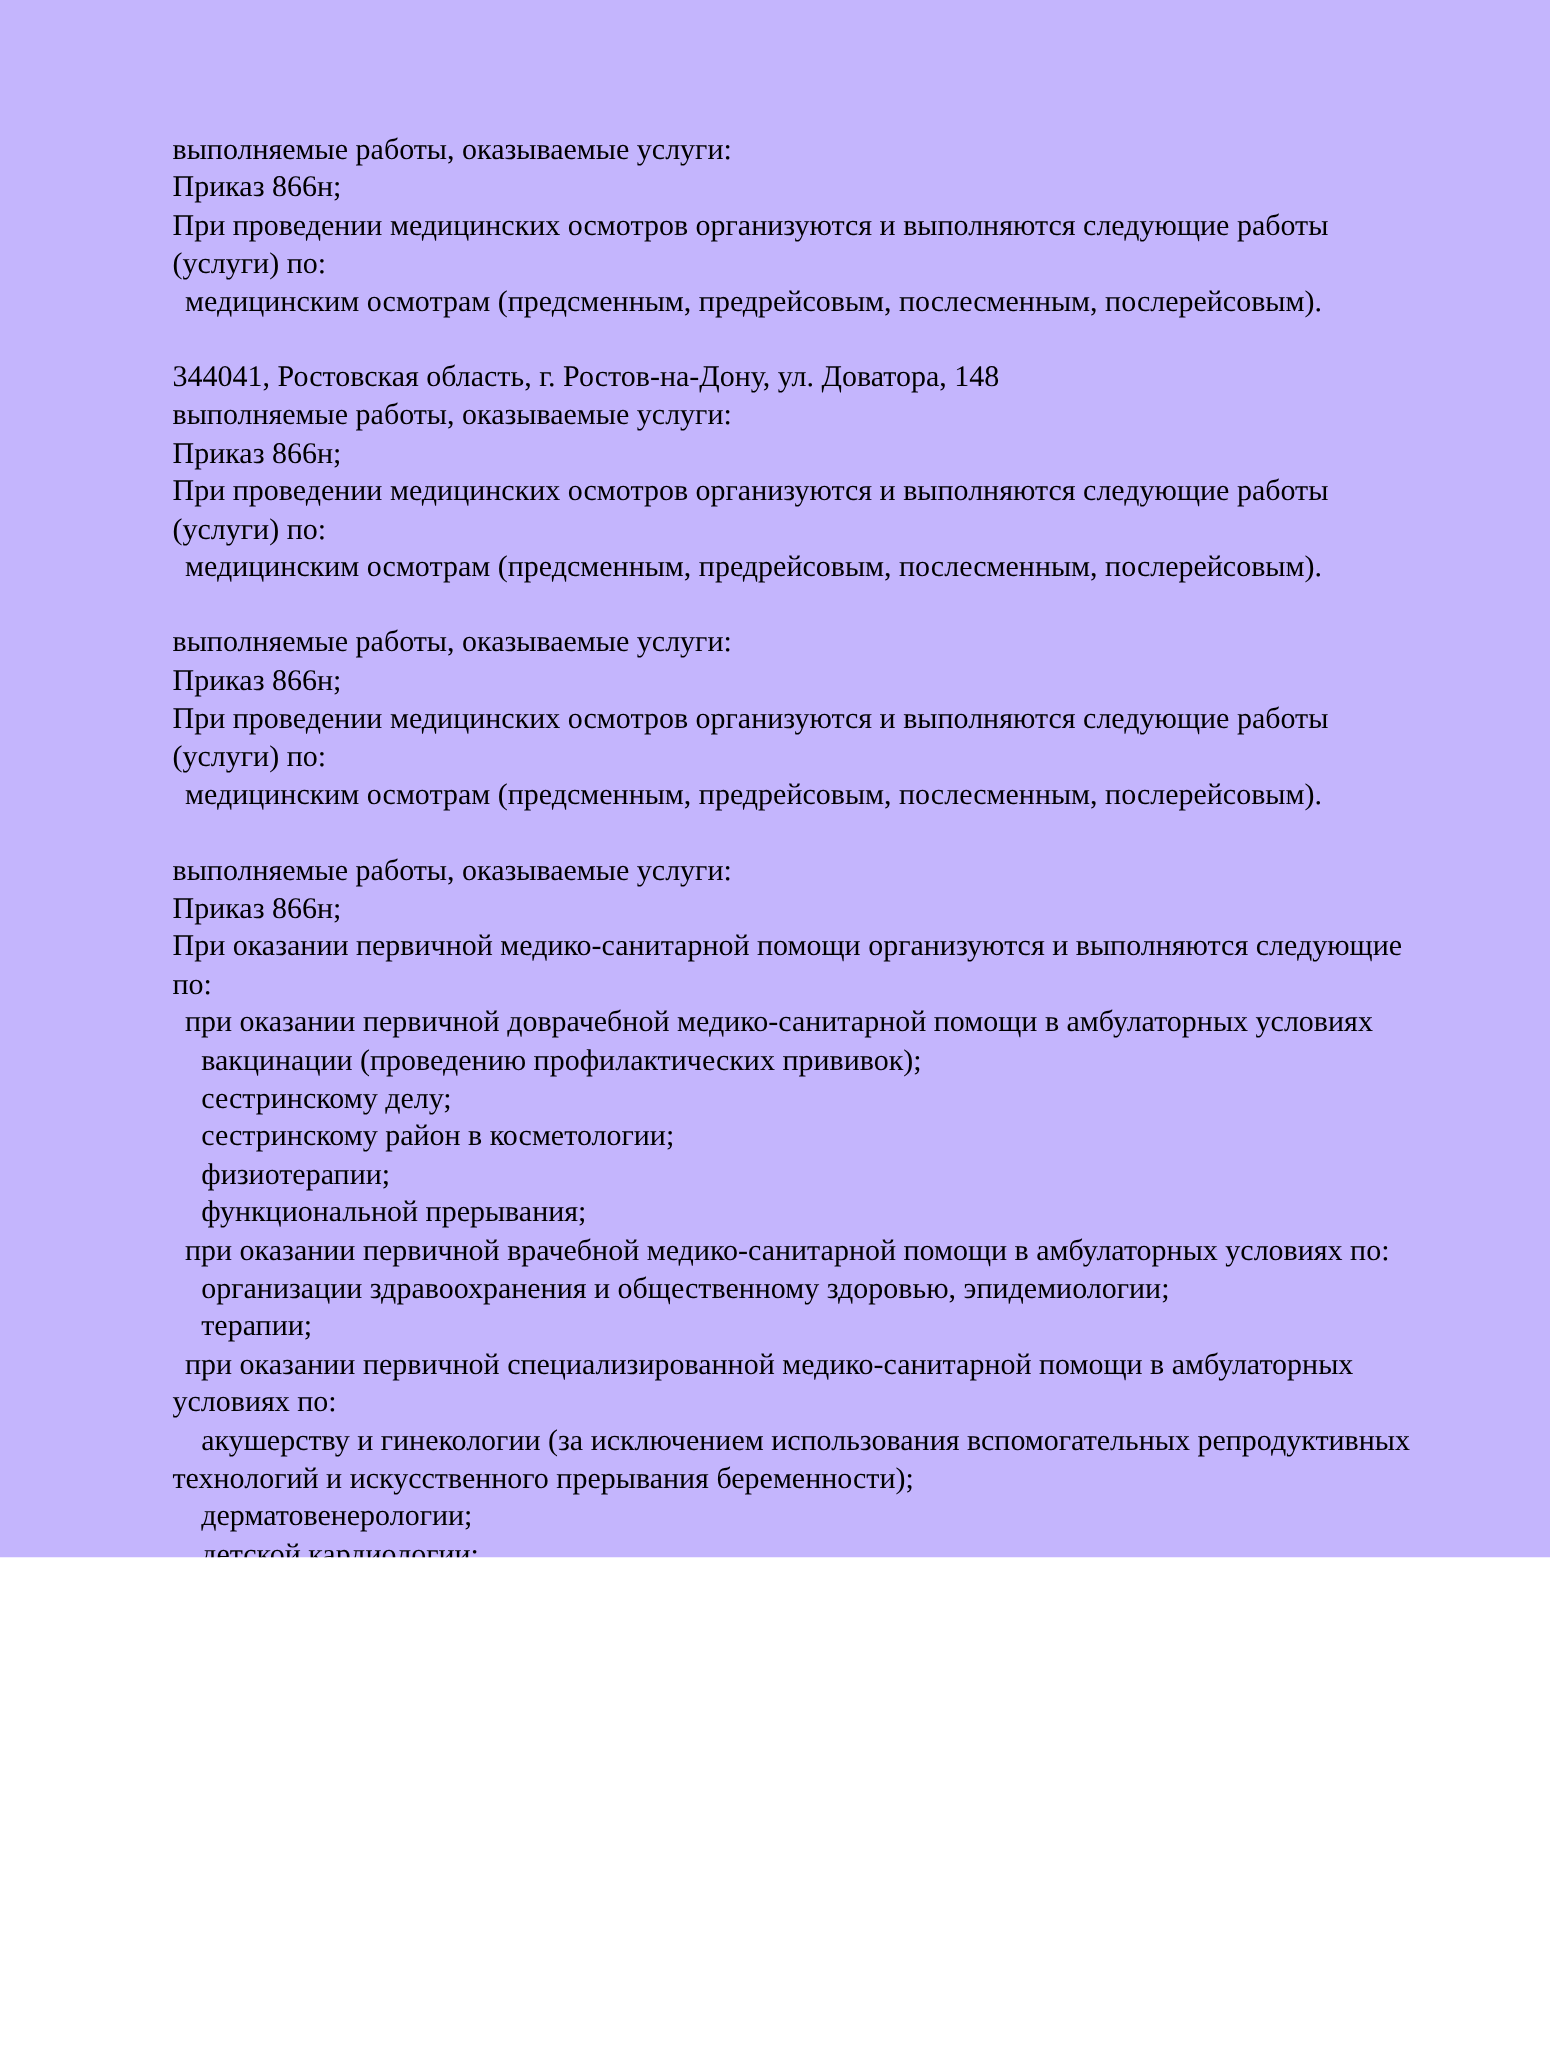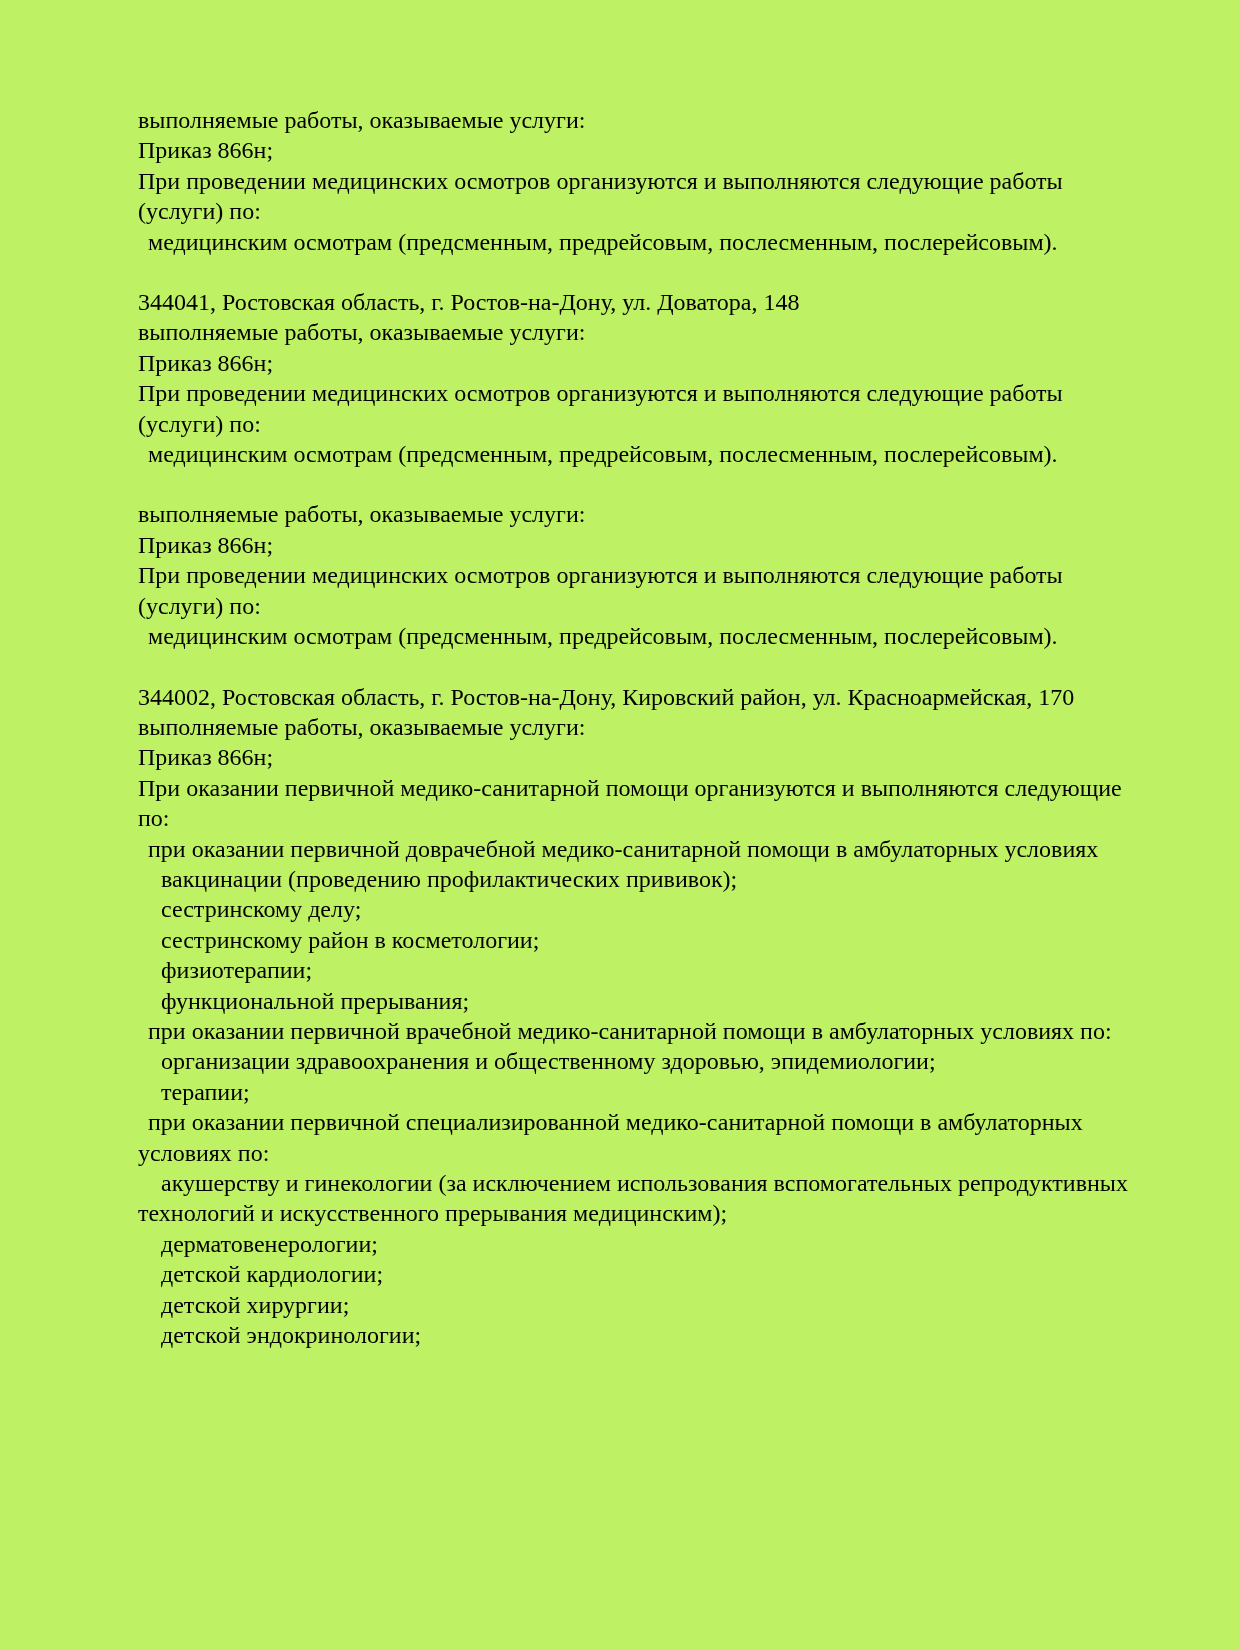--- a/index.html
+++ b/index.html
@@ -3,23 +3,23 @@
 <meta charset="utf-8">
 <style>
   html, body {
     margin: 0;
     padding: 0;
     background: #ffffff;
   }
   .page {
     position: relative;
     width: 1240px;
-    height: 1650px;
+    height: 1246px;
     box-sizing: border-box;
-    background: #bef264;
+    background: #c4b5fd;
     padding: 105px 55px 0 138px;
     font-family: "Liberation Serif", "DejaVu Serif", serif;
     font-size: 24px;
     line-height: 30.4px;
     color: #000000;
     overflow: hidden;
   }
   .text-section + .text-section {
     margin-top: 30px;
   }
@@ -53,36 +53,35 @@
 
   <section class="text-section">
       <div class="line indent-0">выполняемые работы, оказываемые услуги:</div>
       <div class="line indent-0">Приказ 866н;</div>
       <div class="line indent-0">При проведении медицинских осмотров организуются и выполняются следующие работы</div>
       <div class="line indent-0">(услуги) по:</div>
       <div class="line indent-1">медицинским осмотрам (предсменным, предрейсовым, послесменным, послерейсовым).</div>
     </section>
 
   <section class="text-section">
-      <div class="line indent-0">344002, Ростовская область, г. Ростов-на-Дону, Кировский район, ул. Красноармейская, 170</div>
       <div class="line indent-0">выполняемые работы, оказываемые услуги:</div>
       <div class="line indent-0">Приказ 866н;</div>
       <div class="line indent-0">При оказании первичной медико-санитарной помощи организуются и выполняются следующие</div>
       <div class="line indent-0">по:</div>
       <div class="line indent-1">при оказании первичной доврачебной медико-санитарной помощи в амбулаторных условиях</div>
       <div class="line indent-2">вакцинации (проведению профилактических прививок);</div>
       <div class="line indent-2">сестринскому делу;</div>
       <div class="line indent-2">сестринскому район в косметологии;</div>
       <div class="line indent-2">физиотерапии;</div>
       <div class="line indent-2">функциональной прерывания;</div>
       <div class="line indent-1">при оказании первичной врачебной медико-санитарной помощи в амбулаторных условиях по:</div>
       <div class="line indent-2">организации здравоохранения и общественному здоровью, эпидемиологии;</div>
       <div class="line indent-2">терапии;</div>
       <div class="line indent-1">при оказании первичной специализированной медико-санитарной помощи в амбулаторных</div>
       <div class="line indent-0">условиях по:</div>
       <div class="line indent-2">акушерству и гинекологии (за исключением использования вспомогательных репродуктивных</div>
-      <div class="line indent-0">технологий и искусственного прерывания медицинским);</div>
+      <div class="line indent-0">технологий и искусственного прерывания беременности);</div>
       <div class="line indent-2">дерматовенерологии;</div>
       <div class="line indent-2">детской кардиологии;</div>
       <div class="line indent-2">детской хирургии;</div>
       <div class="line indent-2">детской эндокринологии;</div>
     </section>
 </div>
 
 </body></html>

